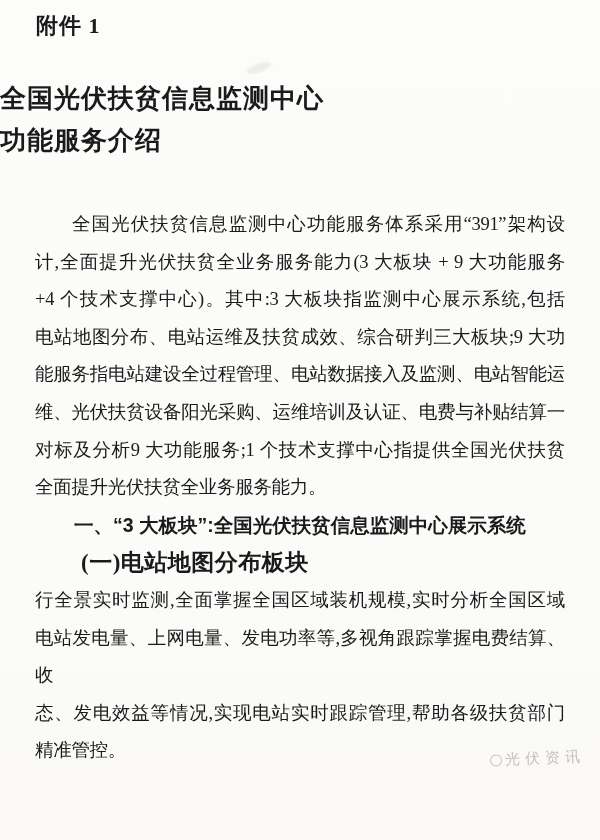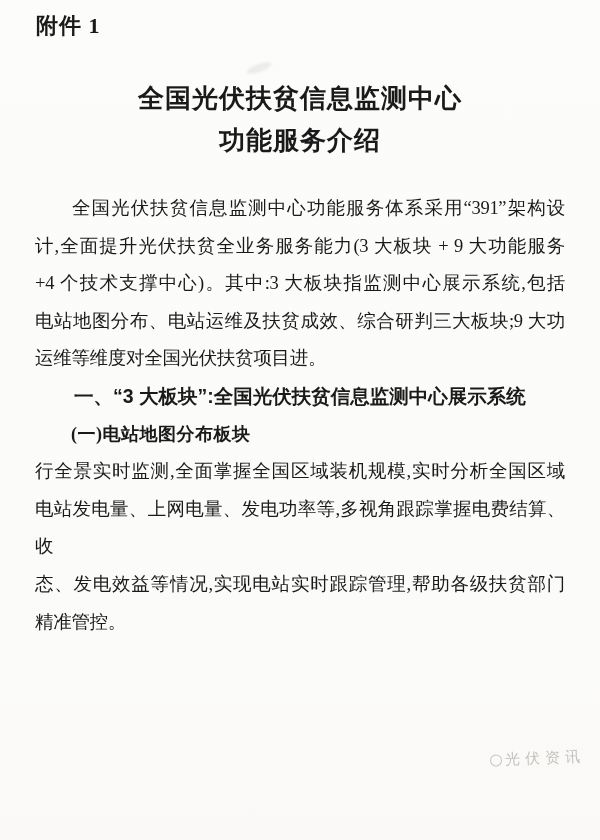--- a/index.html
+++ b/index.html
@@ -14,41 +14,41 @@
   .page {
     position: absolute; inset: 0;
     background: linear-gradient(180deg, #fcfcfa 0%, #fbfbf9 70%, #faf9f7 100%);
   }
   .attachment {
     position: absolute; top: 11px; left: 36px;
     font-size: 22px; font-weight: bold; letter-spacing: 1px;
   }
   .title {
     position: absolute; top: 78px; left: 0; width: 600px;
-    text-align: center; font-weight: bold;
+    font-weight: bold;
     font-size: 26px; line-height: 42px; letter-spacing: 1px;
   }
   .content {
     position: absolute; top: 190px; left: 35px; width: 530px;
     font-size: 18.5px; line-height: 37.6px; letter-spacing: -0.3px;
     font-weight: 500;
   }
   .line {
     text-align: justify;
     text-align-last: justify;
   }
   .line.para-end { text-align: left; text-align-last: left; }
-  .line.first { text-indent: 2em; }
+  .line.first { text-indent: 2em; margin-top: 16px; }
   .h1 {
     font-family: "Liberation Sans", "DejaVu Sans", sans-serif;
     font-weight: bold; font-size: 19.5px; letter-spacing: 0;
     text-indent: 2em; text-align: center; text-align-last: left;
   }
   .h2 {
-    font-weight: bold; font-size: 18px; letter-spacing: 0.5px;
+    font-weight: bold; font-size: 23px; letter-spacing: 0.5px;
     text-indent: 2em; text-align: center; text-align-last: left;
   }
   .watermark {
     position: absolute; left: 490px; top: 751px;
     display: flex; align-items: center; gap: 3px;
     color: rgba(150, 146, 138, 0.55);
     font-size: 15px; letter-spacing: 5px; line-height: 1;
     transform: rotate(-2deg);
     pointer-events: none;
   }
@@ -79,21 +79,24 @@
     <div>全国光伏扶贫信息监测中心</div>
     <div>功能服务介绍</div>
   </div>
 
   <div class="content">
 
     <div class="line first">全国光伏扶贫信息监测中心功能服务体系采用“391”架构设</div>
     <div class="line">计,全面提升光伏扶贫全业务服务能力(3 大板块 + 9 大功能服务</div>
     <div class="line">+4 个技术支撑中心)。其中:3 大板块指监测中心展示系统,包括</div>
     <div class="line">电站地图分布、电站运维及扶贫成效、综合研判三大板块;9 大功</div>
-    <div class="line para-end">运维等维度对全国光伏扶贫项目进。</div>
+    <div class="line">能服务指电站建设全过程管理、电站数据接入及监测、电站智能运</div>
+    <div class="line">维、光伏扶贫设备阳光采购、运维培训及认证、电费与补贴结算一</div>
+    <div class="line">对标及分析9 大功能服务;1 个技术支撑中心指提供全国光伏扶贫</div>
+    <div class="line para-end">全面提升光伏扶贫全业务服务能力。</div>
 
     <div class="line h1">一、“3 大板块”:全国光伏扶贫信息监测中心展示系统</div>
     <div class="line h2">(一)电站地图分布板块</div>
 
     <div class="line">行全景实时监测,全面掌握全国区域装机规模,实时分析全国区域</div>
     <div class="line">电站发电量、上网电量、发电功率等,多视角跟踪掌握电费结算、收</div>
     <div class="line">态、发电效益等情况,实现电站实时跟踪管理,帮助各级扶贫部门</div>
     <div class="line para-end">精准管控。</div>
 
   </div>

